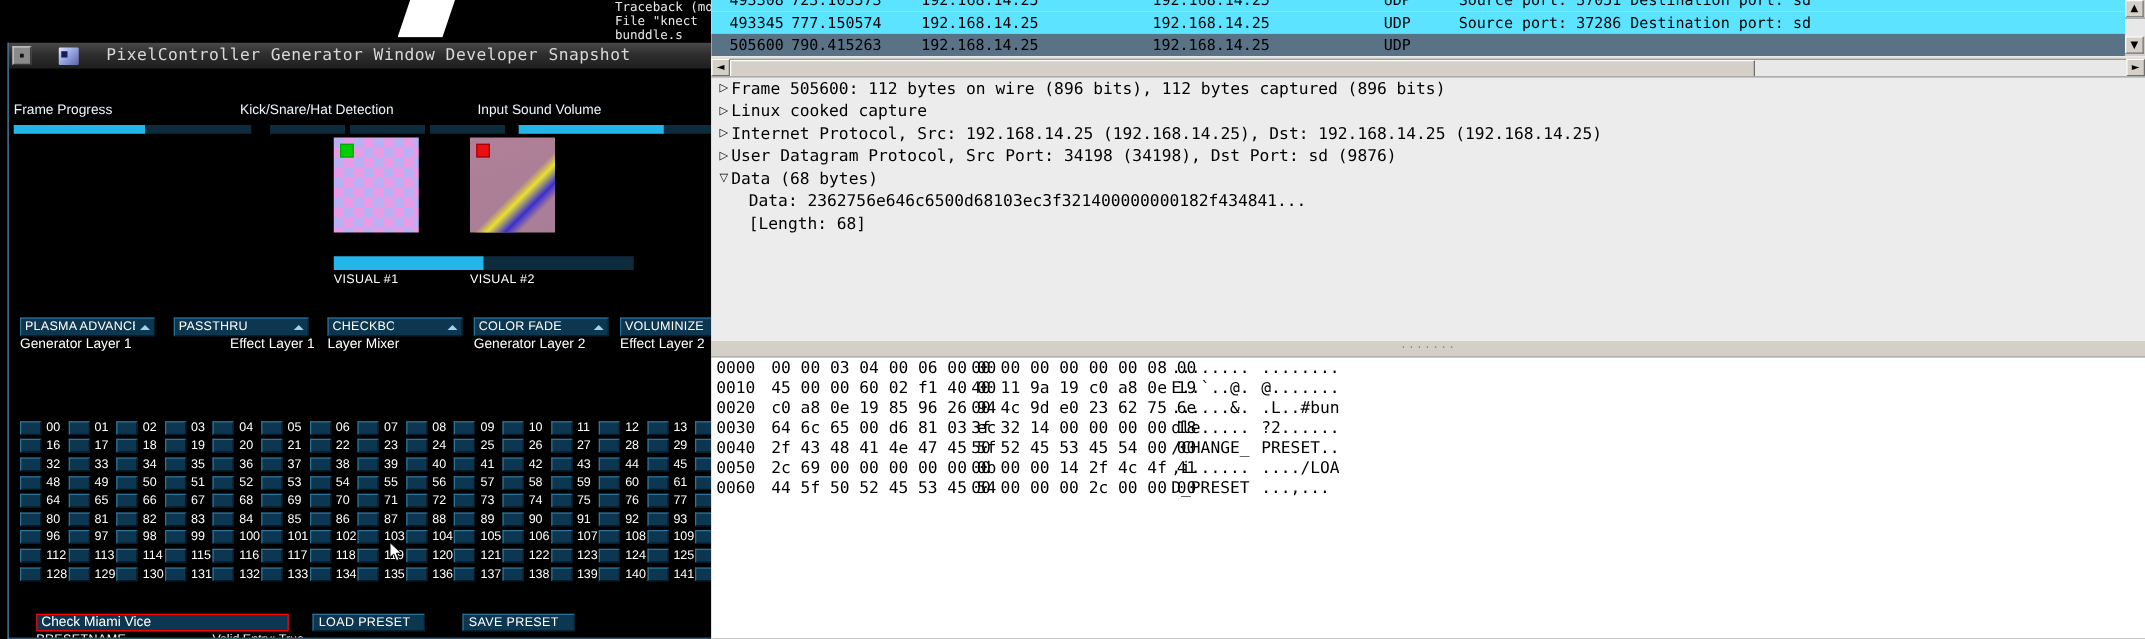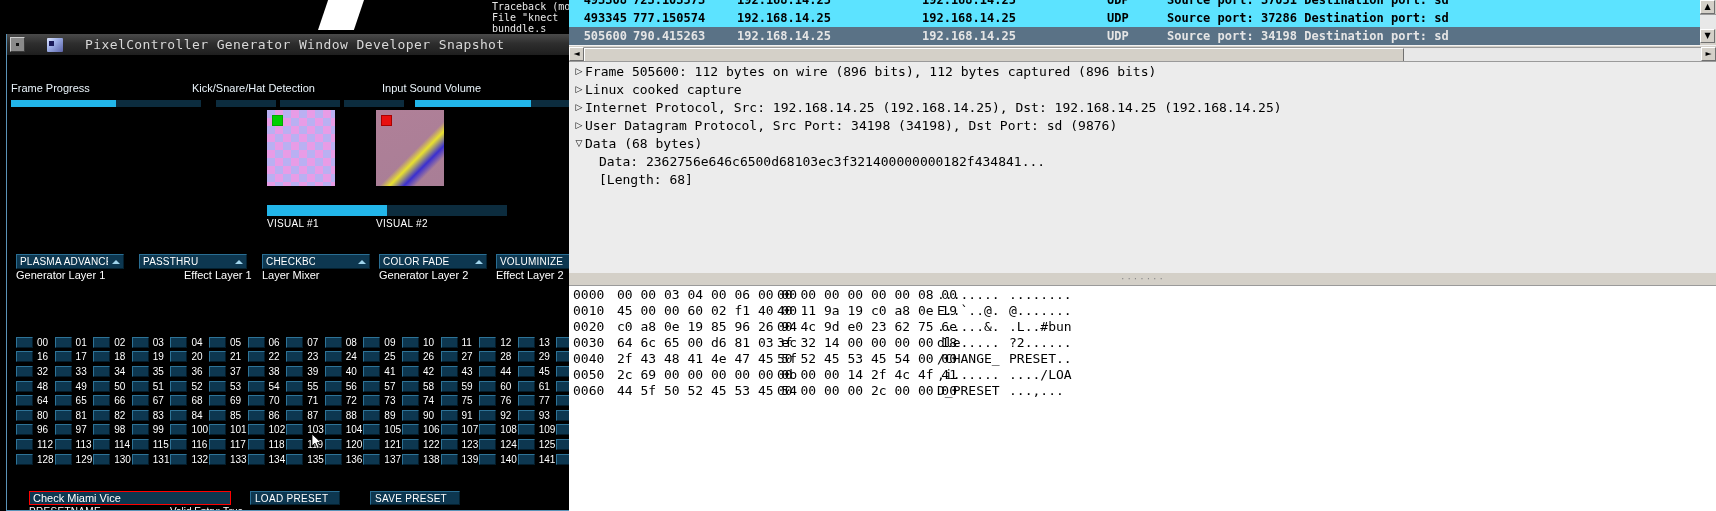--- a/index.html
+++ b/index.html
@@ -160,28 +160,28 @@
   }
 
   .cursor-arrow {
     position:absolute; left:305px; top:378px; width:11px; height:16px;
     pointer-events:none;
   }
 
   
   .ws { position:absolute; left:569px; top:0; width:1147px; height:511px; background:#d6d6d6; }
 
-  .ws-packetlist { position:absolute; left:0; top:0; width:1147px; height:58px; overflow:hidden; background:#fff;font-weight:bold; }
+  .ws-packetlist { position:absolute; left:0; top:0; width:1147px; height:58px; overflow:hidden; background:#fff; }
   .ws-row {
     height:18px; display:flex; align-items:center;
     font-family:"DejaVu Sans Mono", monospace; font-size:12px; color:#000;
     white-space:nowrap;
   }
   .ws-row.sel-light { background:#5ce3ff; }
-  .ws-row.sel-dark  { background:#5a7286; color:#e5e5e5; }
+  .ws-row.sel-dark  { background:#5a7286; color:#000000; }
   .ws-c { display:inline-block; overflow:hidden; }
   .c-no   { width:64px; text-align:right; padding-right:6px; }
   .c-time { width:104px; text-align:left; }
   .c-src  { width:185px; }
   .c-dst  { width:185px; }
   .c-prot { width:60px; }
   .c-info { width:520px; }
 
   .ws-scroll-h {
     position:absolute; left:0; top:45px; width:1147px; height:16px;
@@ -918,21 +918,20 @@
           <span class="ws-c c-dst">192.168.14.25</span>
           <span class="ws-c c-prot">UDP</span>
           <span class="ws-c c-info">Source port: 37286  Destination port: sd</span>
         </div>
         <div class="ws-row sel-dark">
           <span class="ws-c c-no">505600</span>
           <span class="ws-c c-time">790.415263</span>
           <span class="ws-c c-src">192.168.14.25</span>
           <span class="ws-c c-dst">192.168.14.25</span>
           <span class="ws-c c-prot">UDP</span>
-          <span class="ws-c c-info">Source port: 34198  Destination port: sd</span>
         </div>
       </div>
     <div class="ws-right-scrollbar">
       <div class="ws-arrow-btn">
           <span class="gl">▲</span>
         </div>
       <div class="ws-scroll-trough" style="height:15px;"></div>
       <div class="ws-arrow-btn">
           <span class="gl">▼</span>
         </div>

